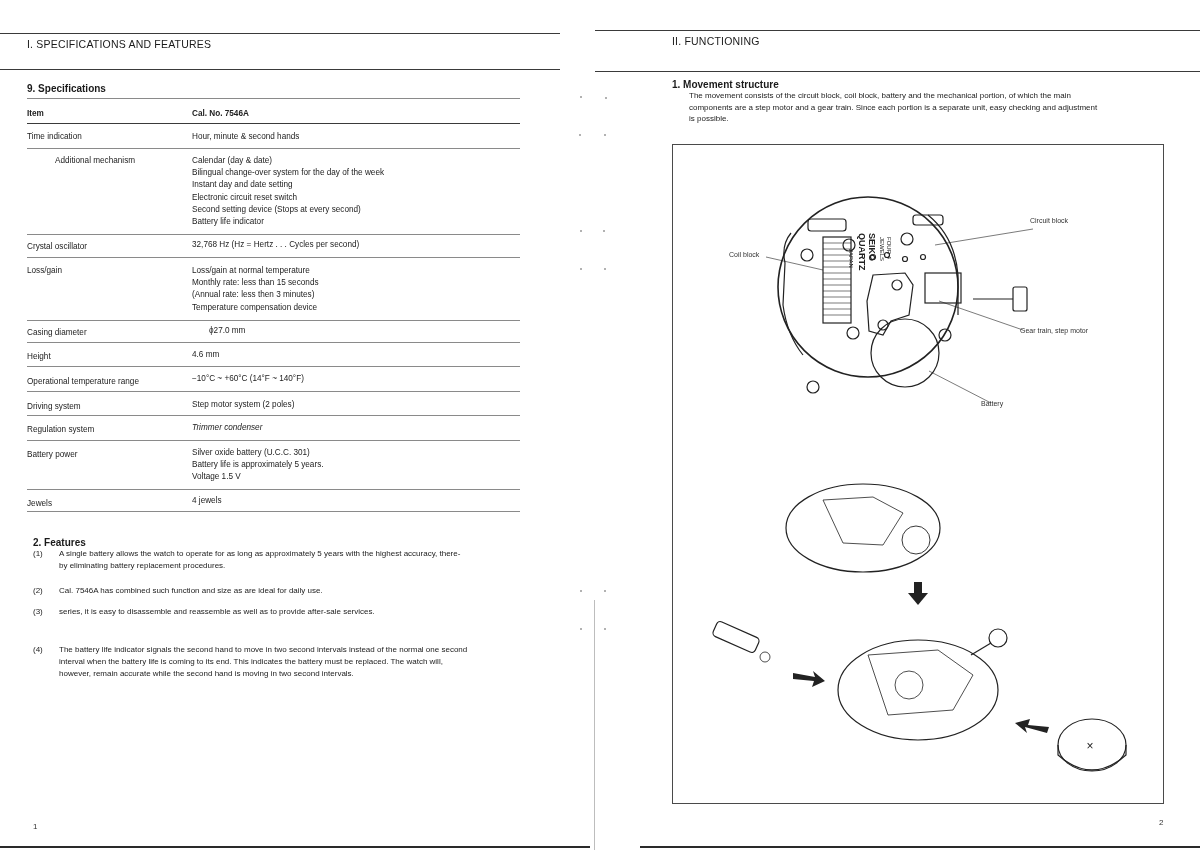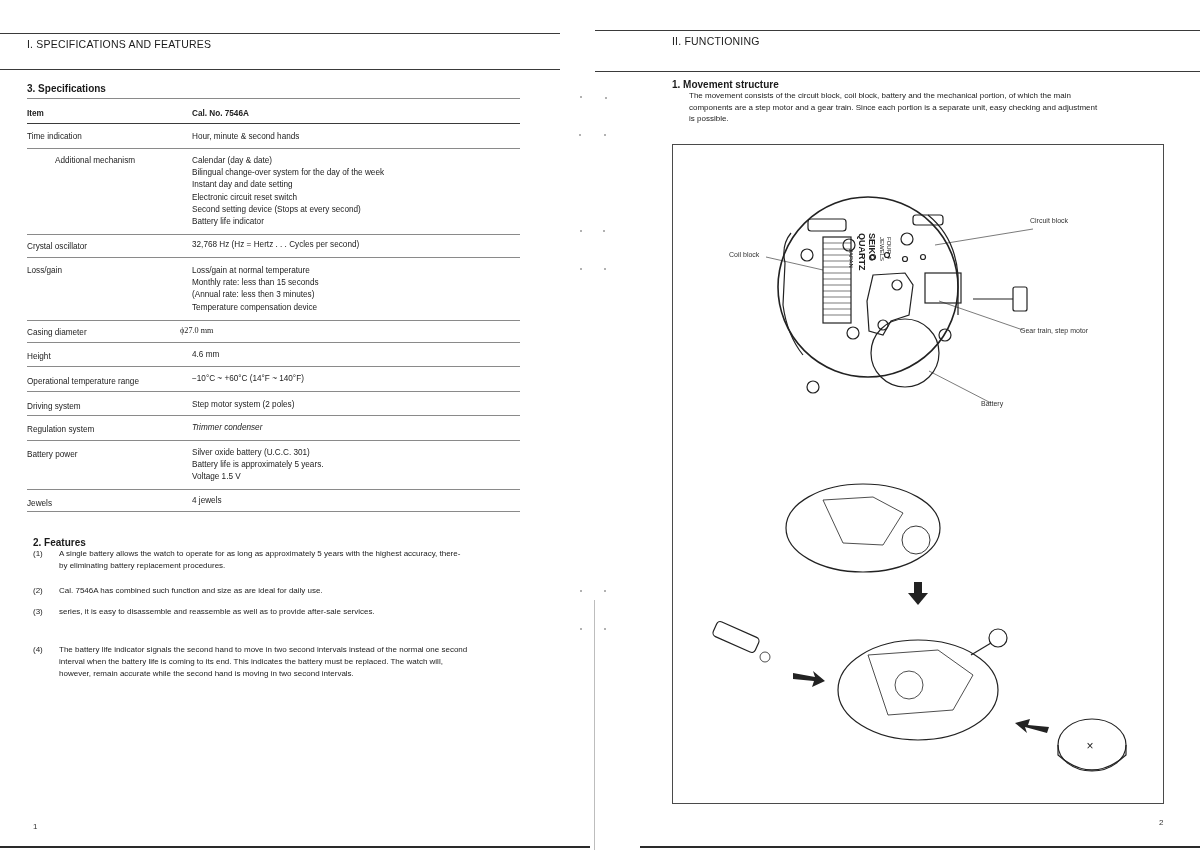--- a/index.html
+++ b/index.html
@@ -28,21 +28,21 @@
   .dot { position: absolute; width: 2px; height: 2px; background: #999; border-radius: 1px; }
 </style>
 </head>
 <body>
 
 <div>
   <div class="rule" style="left:0;top:33px;width:560px;"></div>
   <div class="abs sec-title" style="left:27px;top:38px;">I.  SPECIFICATIONS AND FEATURES</div>
   <div class="rule" style="left:0;top:69px;width:560px;"></div>
 
-  <div class="abs sub-title" style="left:27px;top:83px;">3.  Specifications</div>
+  <div class="abs sub-title" style="left:27px;top:83px;">9.  Specifications</div>
   <div class="rule thin" style="left:27px;top:98px;width:493px;"></div>
 
   <div>
 
     <div class="abs cell bold" style="left:27px;top:108px;">Item</div>
     <div class="abs cell bold" style="left:192px;top:108px;">Cal. No. 7546A</div>
     <div class="rule" style="left:27px;top:123px;width:493px;"></div>
 
     <div class="abs cell" style="left:27px;top:131px;">Time indication</div>
     <div class="abs cell" style="left:192px;top:131px;">
@@ -70,21 +70,21 @@
     <div class="abs cell" style="left:27px;top:265px;">Loss/gain</div>
     <div class="abs cell" style="left:192px;top:265px;">
       <div>Loss/gain at normal temperature</div>
       <div>Monthly rate:  less than 15 seconds</div>
       <div>(Annual rate:  less then 3 minutes)</div>
       <div>Temperature compensation device</div>
     </div>
     <div class="rule thin" style="left:27px;top:320px;width:493px;"></div>
 
     <div class="abs cell" style="left:27px;top:327px;">Casing diameter</div>
-    <div class="abs cell" style="left:180px;top:325px;font-family:Liberation Serif, serif;">
+    <div class="abs cell" style="left:209px;top:325px;">
       <div>ϕ27.0 mm</div>
     </div>
     <div class="rule thin" style="left:27px;top:342px;width:493px;"></div>
 
     <div class="abs cell" style="left:27px;top:351px;">Height</div>
     <div class="abs cell" style="left:192px;top:349px;">
       <div>4.6 mm</div>
     </div>
     <div class="rule thin" style="left:27px;top:366px;width:493px;"></div>
 

